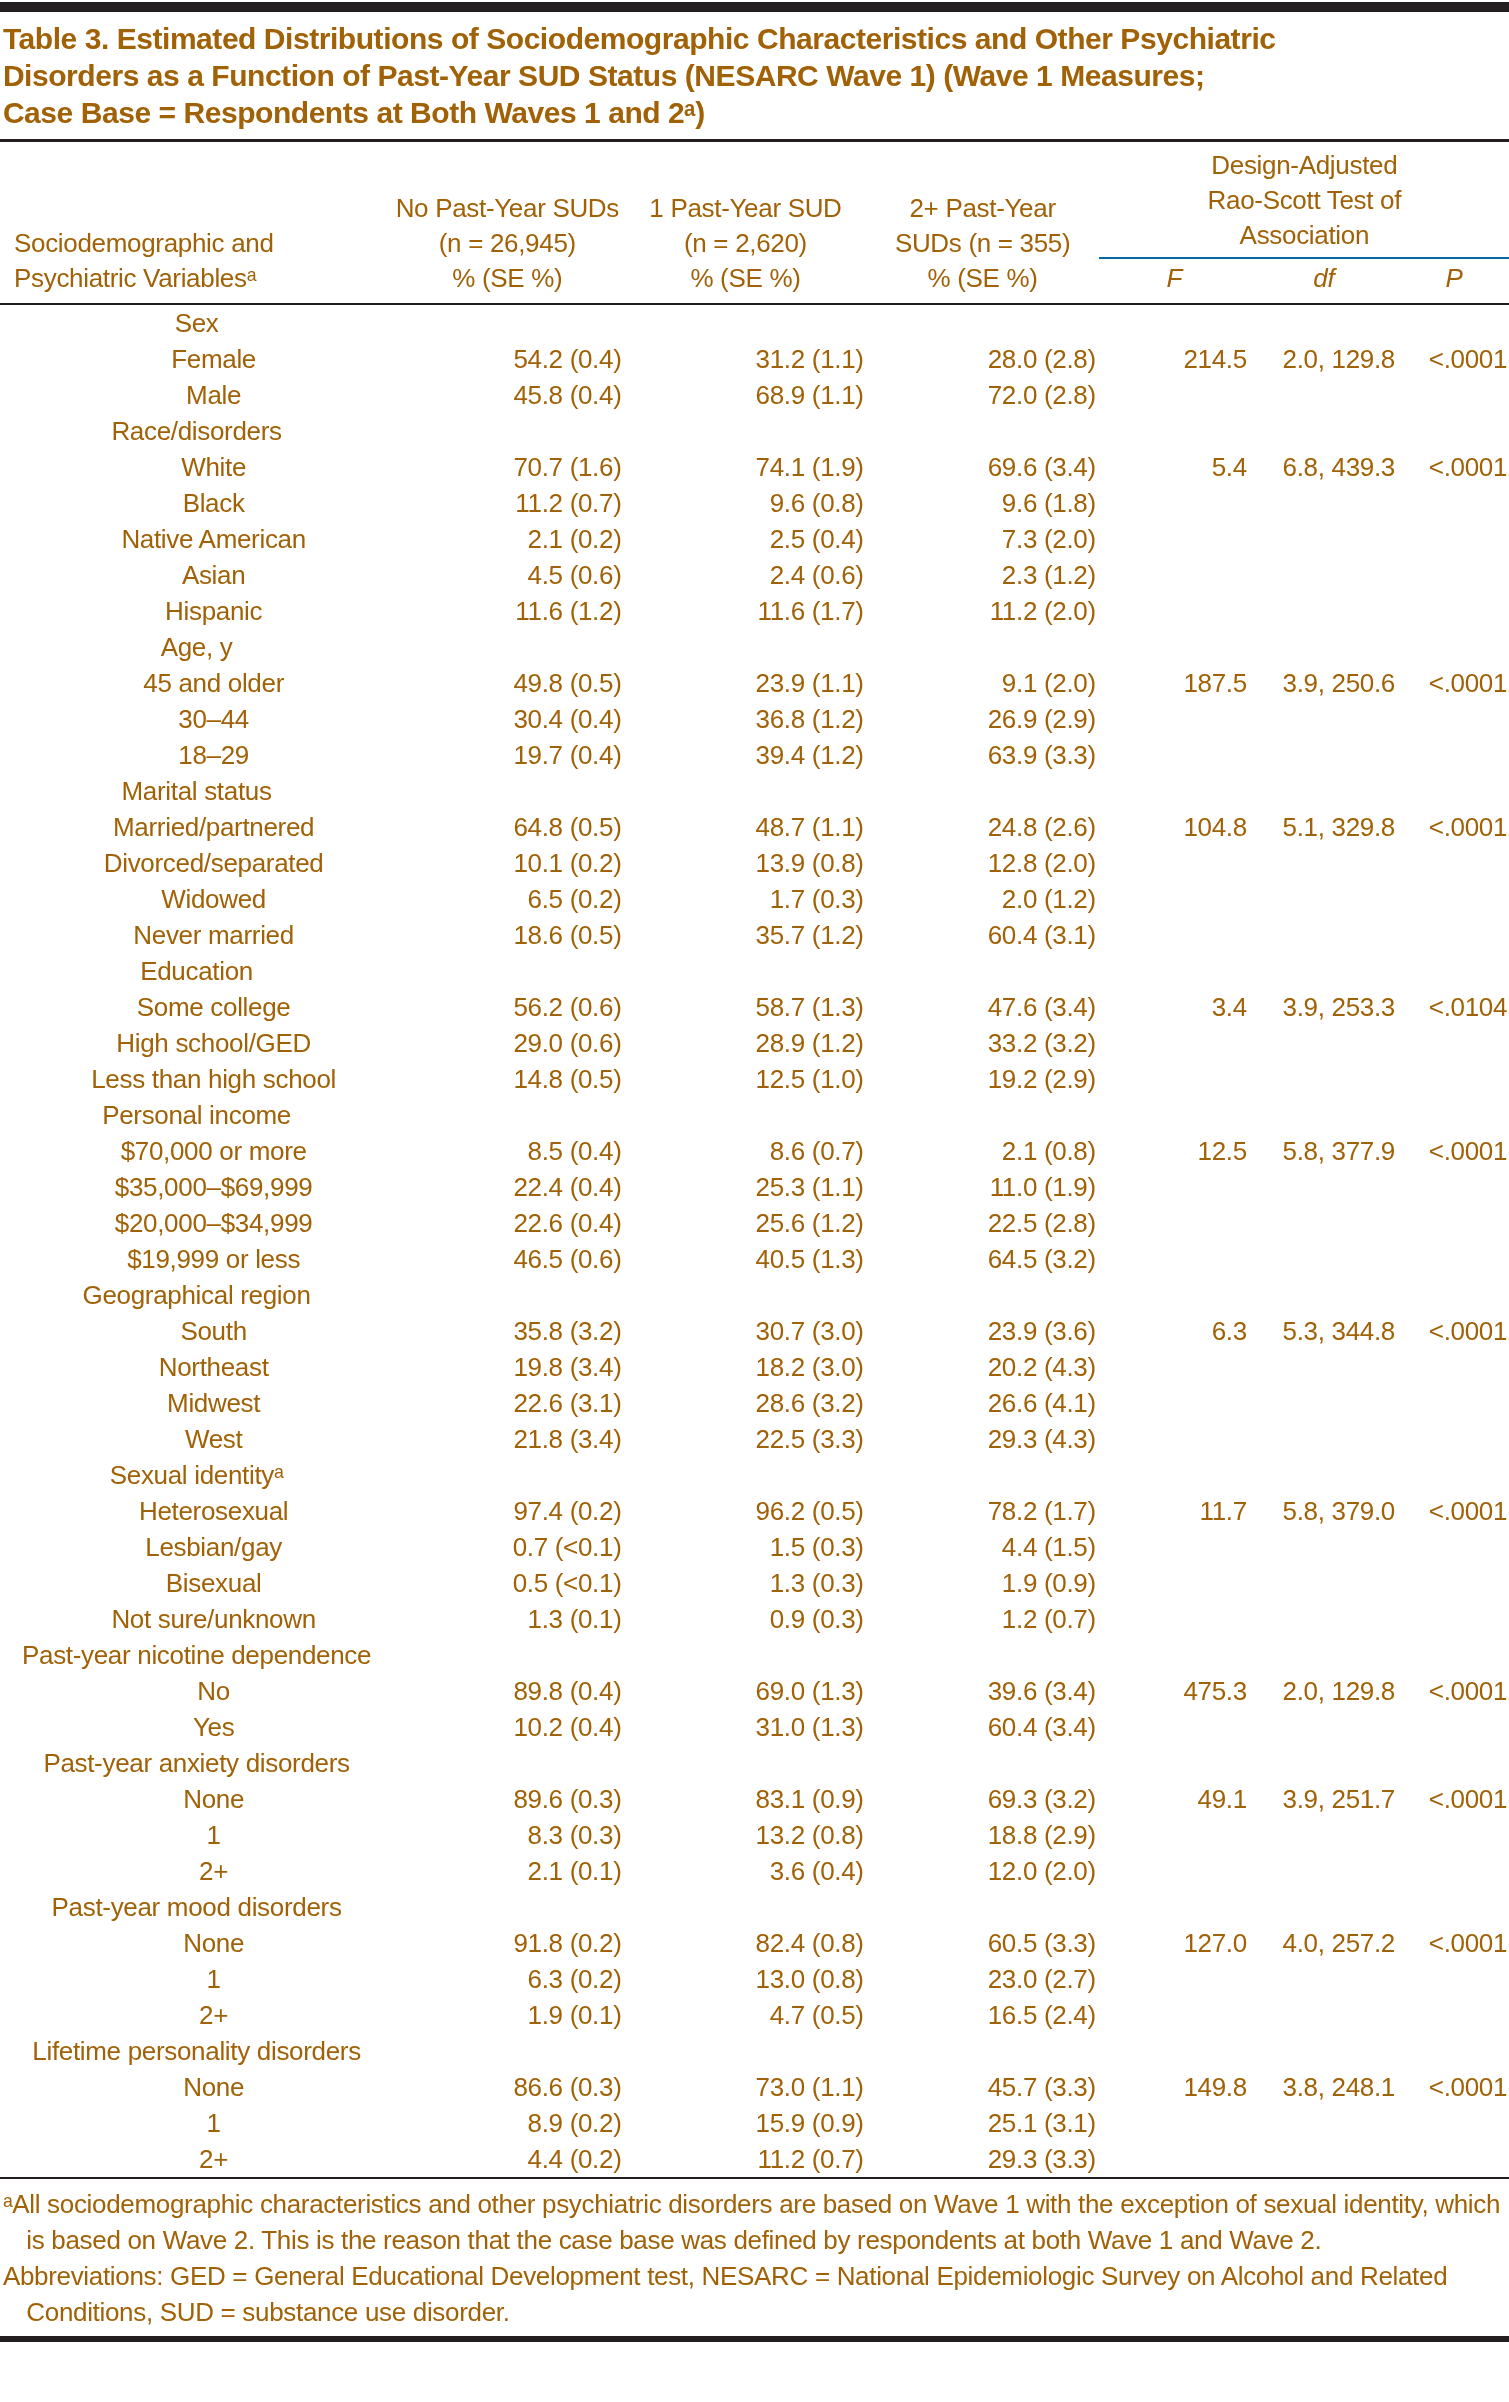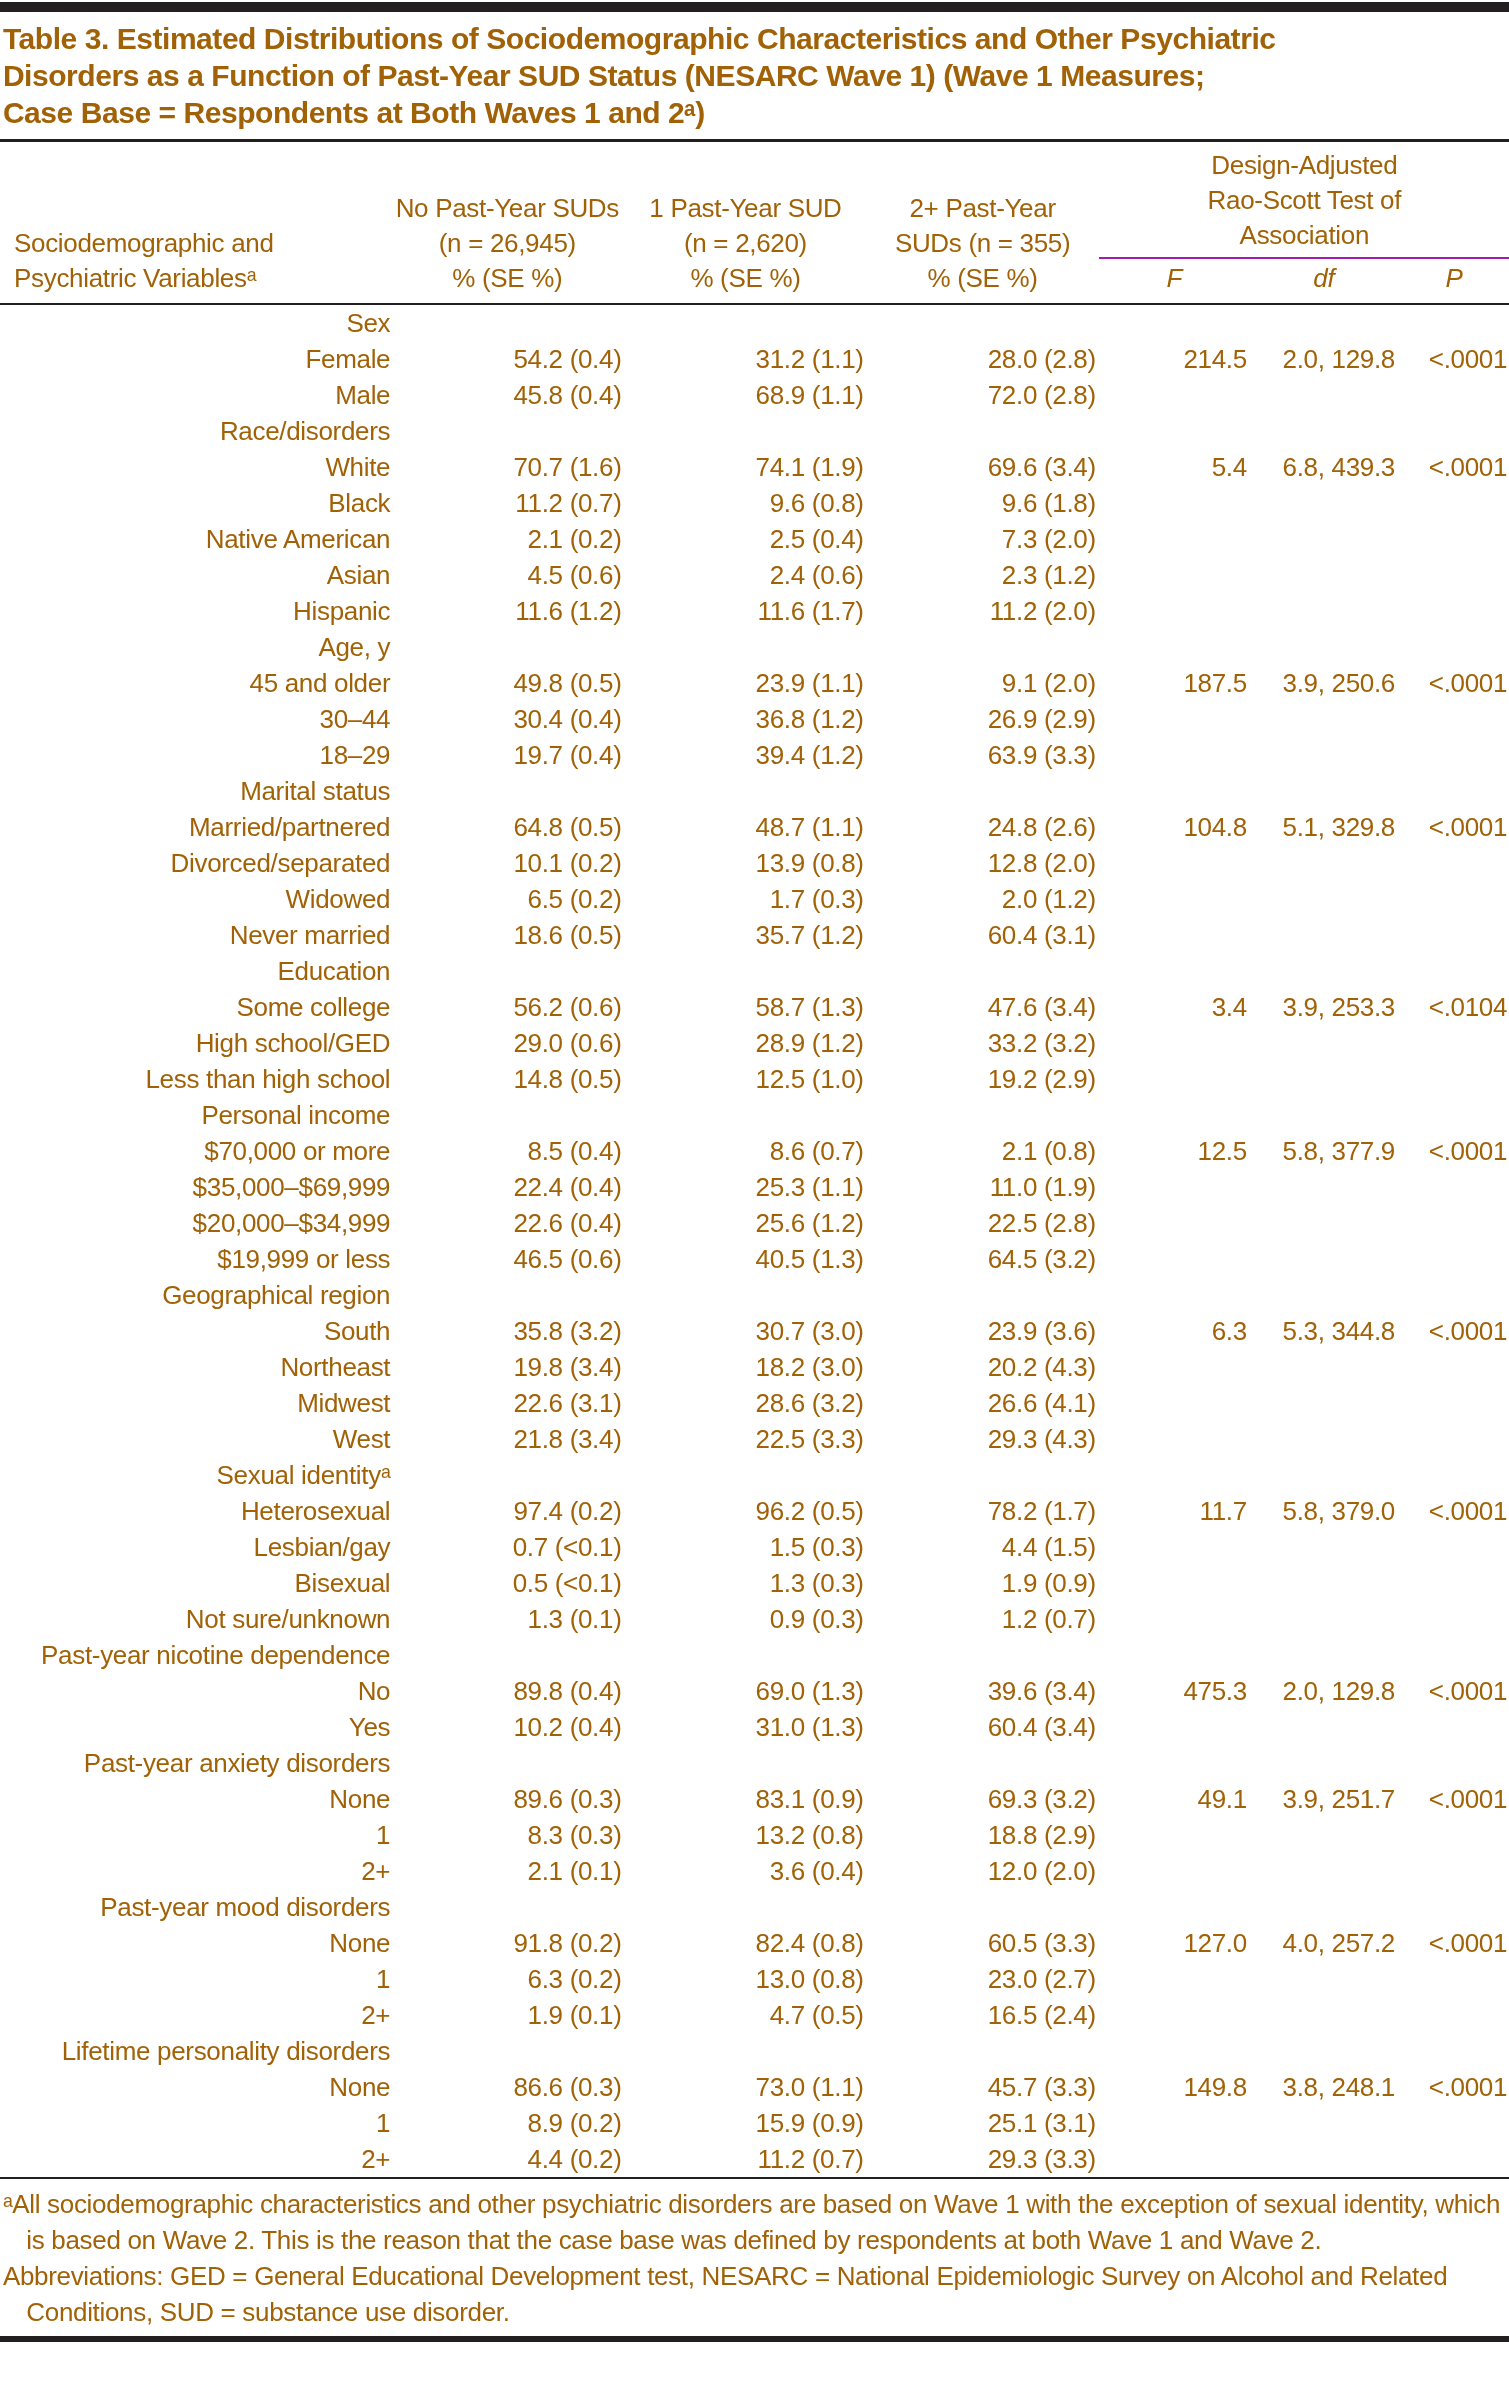--- a/index.html
+++ b/index.html
@@ -33,37 +33,37 @@
     font-size: 26px;
     line-height: 35px;
     padding: 5.9px 0 6.8px 0;
     border-bottom: 2.9px solid #231f20;
   }
   th.stub-head { text-align: left; white-space: pre-line; padding-left: 14px; }
   th.col-head  { text-align: center; white-space: pre-line; }
   th.group-head {
     text-align: center;
     white-space: pre-line;
-    border-bottom: 2px solid #a21caf;
+    border-bottom: 2px solid #0369a1;
     padding-bottom: 3.9px;
   }
   tr.fdp-row th {
     font-style: italic;
     text-align: center;
     padding: 2px 0 6.8px 0;
   }
   tbody td {
     font-size: 26px;
     line-height: 36px;
     height: 36px;
     padding: 0;
     white-space: nowrap;
     vertical-align: middle;
   }
-  td.label { text-align: right; padding-left: 2.9px; margin-left: 40px; }
+  td.label { text-align: center; padding-left: 2.9px; margin-left: 40px; }
   td.label.item { padding-left: 37px; }
   td.num { text-align: right; padding-right: 2.9px; }
   .footnotes { margin: 6.8px 0 0 2.9px; width: 1502px; }
   .footnote {
     font-size: 26px;
     line-height: 36px;
     margin: 0;
     padding-left: 23.4px;
     text-indent: -23.4px;
   }

